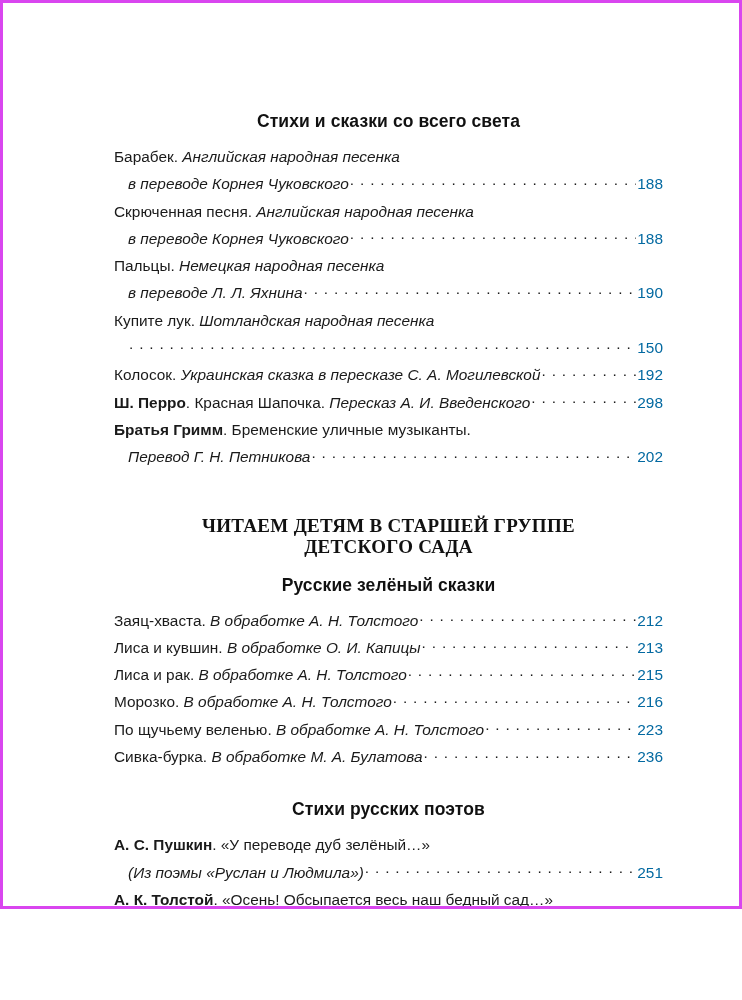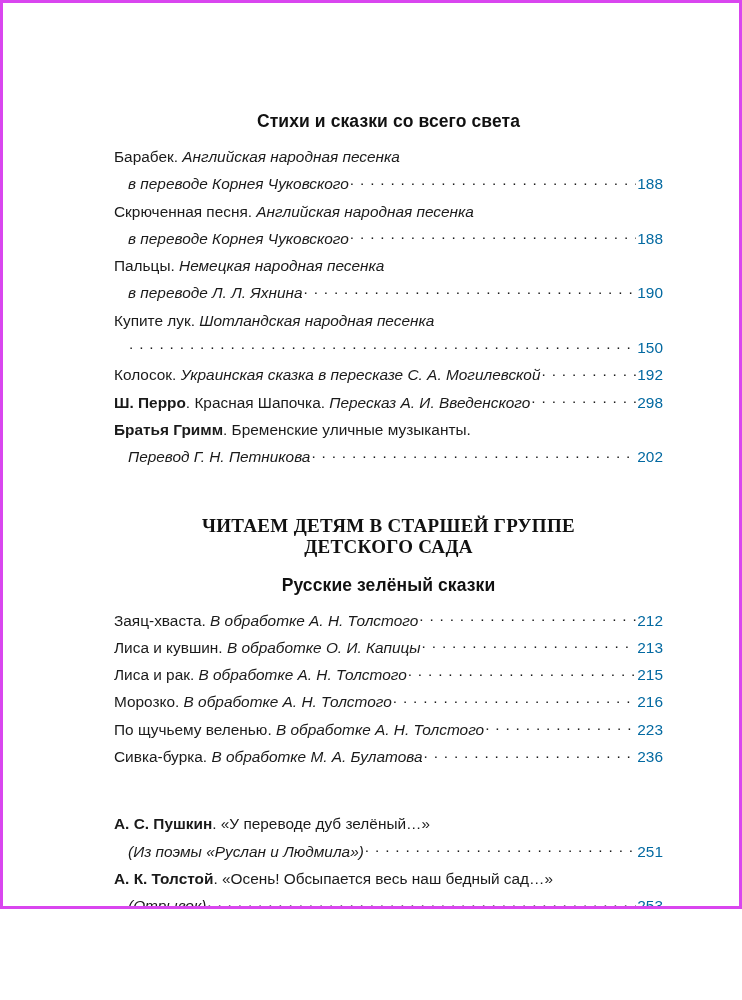--- a/index.html
+++ b/index.html
@@ -280,20 +280,21 @@
             <div class="row">
               <span class="txt"><span>Сивка-бурка. </span><span class="it">В обработке М. А. Булатова</span></span>
               <span class="leader"></span>
               <span class="pg">236</span>
             </div>
           </div>
         </div>
       </div>
 
     <div style="height:29px"></div>
+    <div class="sans-heading">Стихи русских поэтов</div>
     <div style="height:11px"></div>
     <div id="list-2">
         <div>
           <div class="entry">
             <div class="row">
               <span class="txt"><span class="bd">А. С. Пушкин</span><span>. «У переводе дуб зелёный…»</span></span>
             </div>
           </div>
           <div class="entry indent">
             <div class="row">

